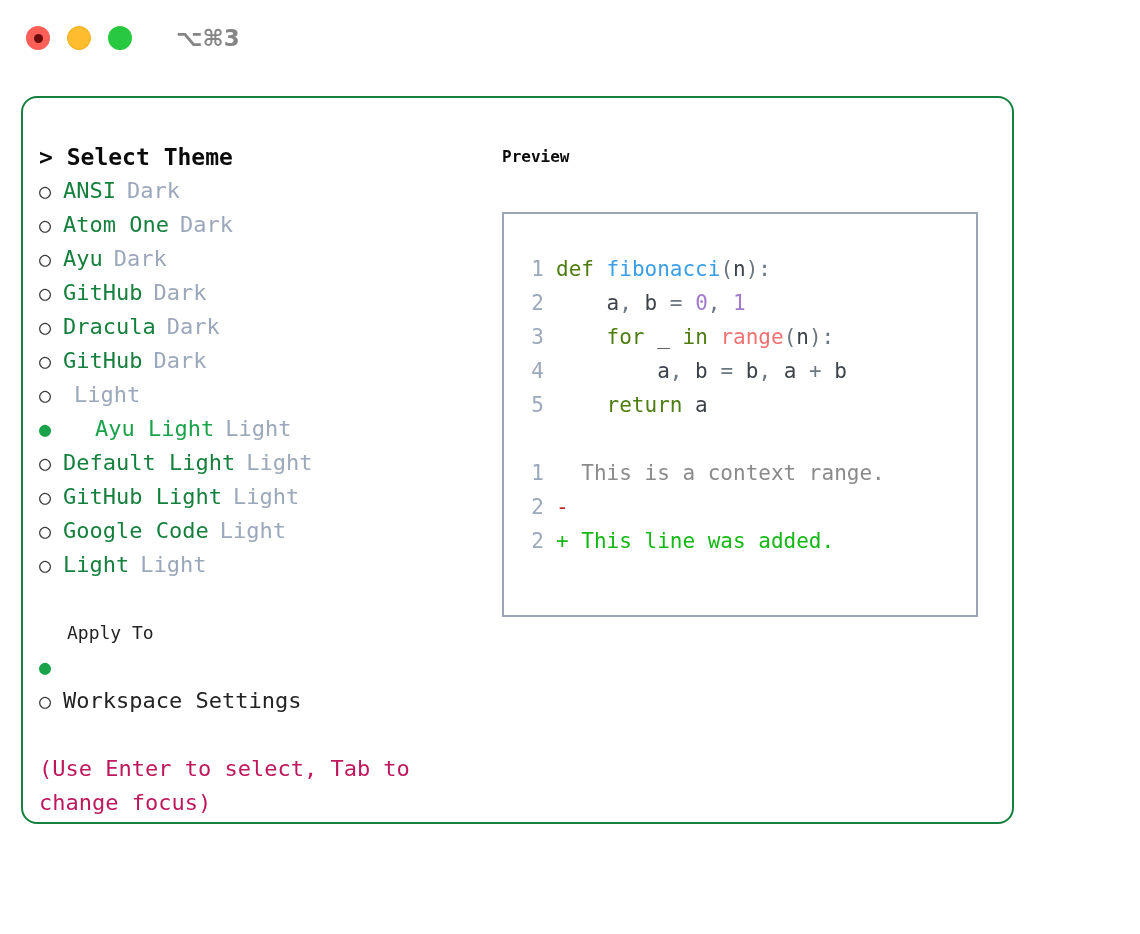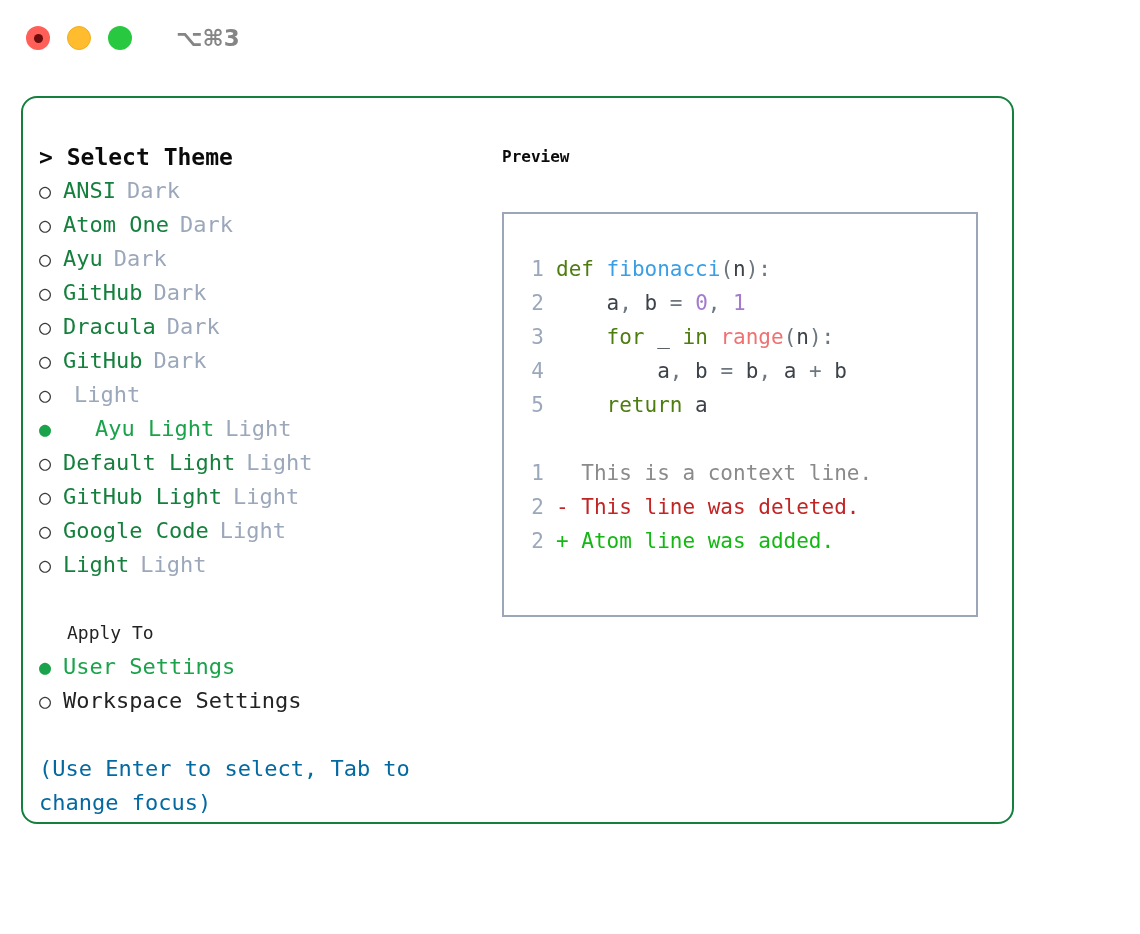--- a/index.html
+++ b/index.html
@@ -147,21 +147,21 @@
   }
   .apply-label { color: #232323; }
   .apply-row.selected .apply-label { color: #1aa34a; }
 
   
   #hint-text {
     margin-top: 34px;
     font-family: "DejaVu Sans Mono", monospace;
     font-size: 22px;
     line-height: 34px;
-    color: #0369a1;
+    color: #be185d;
     width: 400px;
   }
 
   
   #preview-column {
     position: absolute;
     left: 479px;
     top: 42px;
     width: 480px;
   }
@@ -249,41 +249,41 @@
           <div class="theme-row selected"><span class="bullet sel">●</span><span class="theme-name">Ayu Light</span><span class="theme-kind">Light</span></div>
           <div class="theme-row"><span class="bullet">○</span><span class="theme-name">Default Light</span><span class="theme-kind">Light</span></div>
           <div class="theme-row"><span class="bullet">○</span><span class="theme-name">GitHub Light</span><span class="theme-kind">Light</span></div>
           <div class="theme-row"><span class="bullet">○</span><span class="theme-name">Google Code</span><span class="theme-kind">Light</span></div>
           <div class="theme-row"><span class="bullet">○</span><span class="theme-name">Light</span><span class="theme-kind">Light</span></div>
         </div>
 
       <div id="apply-to-block">
         <div id="apply-to-heading">Apply To</div>
         <div id="apply-to-list">
-            <div class="apply-row selected"><span class="bullet sel">●</span><span class="apply-label">User Settings</span></div>
+            <div class="apply-row selected"><span class="bullet sel">●</span></div>
             <div class="apply-row"><span class="bullet">○</span><span class="apply-label">Workspace Settings</span></div>
           </div>
       </div>
 
       <div id="hint-text">(Use Enter to select, Tab to change focus)</div>
     </div>
 
     <div id="preview-column">
       <div id="preview-heading">Preview</div>
       <div id="preview-box">
         <div id="code-block">
             <div class="code-line"><span class="lineno">1</span><span class="code-text"><span class="tok-kw">def</span><span class="tok-punct"> </span><span class="tok-fn">fibonacci</span><span class="tok-punct">(</span><span class="tok-var">n</span><span class="tok-punct">):</span></span></div>
             <div class="code-line"><span class="lineno">2</span><span class="code-text"><span class="tok-punct">    </span><span class="tok-var">a</span><span class="tok-punct">, </span><span class="tok-var">b</span><span class="tok-punct"> </span><span class="tok-op">=</span><span class="tok-punct"> </span><span class="tok-num">0</span><span class="tok-punct">, </span><span class="tok-num">1</span></span></div>
             <div class="code-line"><span class="lineno">3</span><span class="code-text"><span class="tok-punct">    </span><span class="tok-kw">for</span><span class="tok-punct"> </span><span class="tok-var">_</span><span class="tok-punct"> </span><span class="tok-kw">in</span><span class="tok-punct"> </span><span class="tok-builtin">range</span><span class="tok-punct">(</span><span class="tok-var">n</span><span class="tok-punct">):</span></span></div>
             <div class="code-line"><span class="lineno">4</span><span class="code-text"><span class="tok-punct">        </span><span class="tok-var">a</span><span class="tok-punct">, </span><span class="tok-var">b</span><span class="tok-punct"> </span><span class="tok-op">=</span><span class="tok-punct"> </span><span class="tok-var">b</span><span class="tok-punct">, </span><span class="tok-var">a</span><span class="tok-punct"> </span><span class="tok-op">+</span><span class="tok-punct"> </span><span class="tok-var">b</span></span></div>
             <div class="code-line"><span class="lineno">5</span><span class="code-text"><span class="tok-punct">    </span><span class="tok-kw">return</span><span class="tok-punct"> </span><span class="tok-var">a</span></span></div>
           </div>
         <div id="diff-gap"></div>
         <div id="diff-block">
-            <div class="diff-line"><span class="lineno">1</span><span class="diff-text context">  </span><span class="diff-text context">This is a context line.</span></div>
-            <div class="diff-line"><span class="lineno">2</span><span class="diff-text removed">- </span><span class="diff-text removed">This line was deleted.</span></div>
-            <div class="diff-line"><span class="lineno">2</span><span class="diff-text added">+ </span><span class="diff-text added">Atom line was added.</span></div>
+            <div class="diff-line"><span class="lineno">1</span><span class="diff-text context">  </span><span class="diff-text context">This is a context range.</span></div>
+            <div class="diff-line"><span class="lineno">2</span><span class="diff-text removed">- </span></div>
+            <div class="diff-line"><span class="lineno">2</span><span class="diff-text added">+ </span><span class="diff-text added">This line was added.</span></div>
           </div>
       </div>
     </div>
 
   </div>
 </div>
 
 </body></html>

